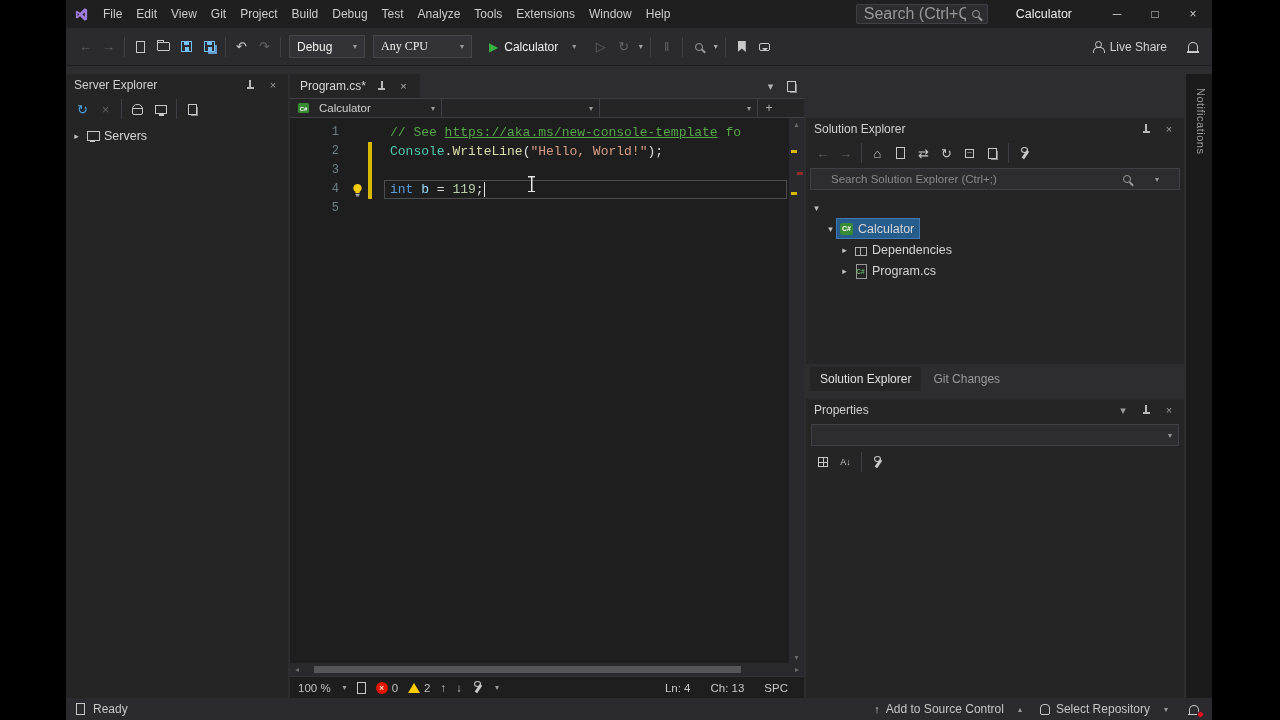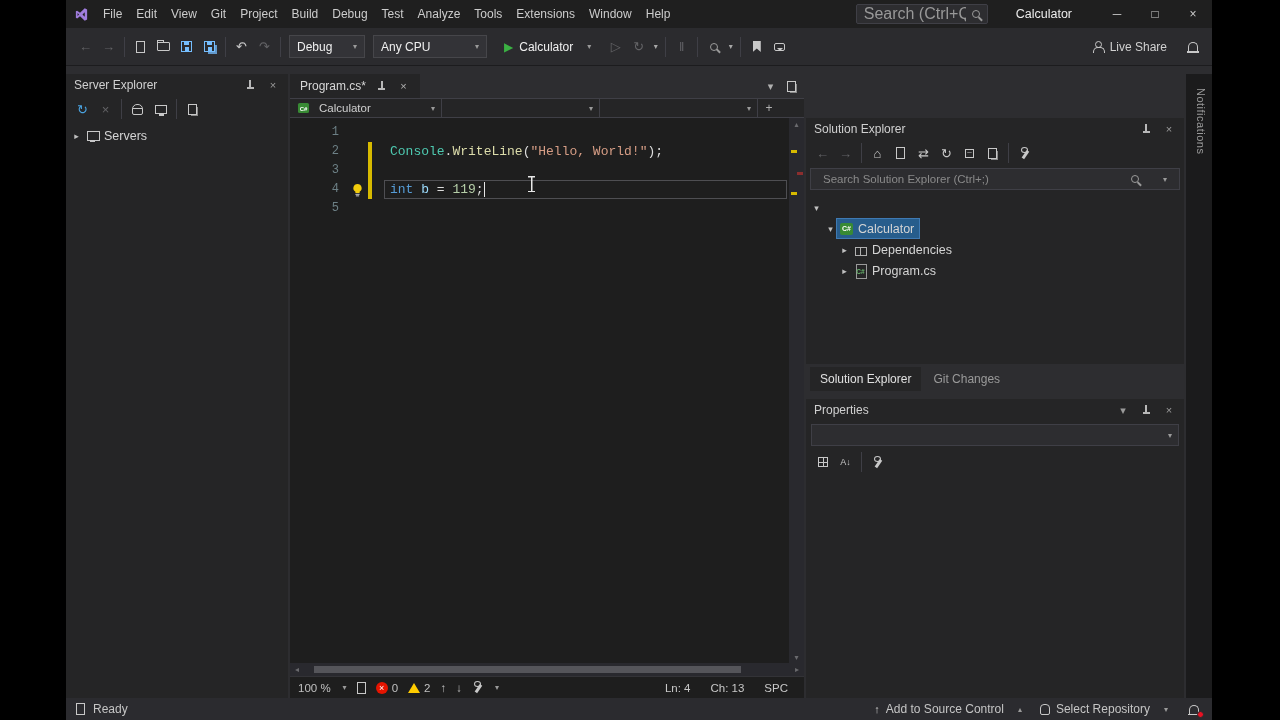--- a/index.html
+++ b/index.html
@@ -31,21 +31,21 @@
   .tb-icon { width:23px; height:23px; display:inline-flex; align-items:center;
              justify-content:center; font-size:13px; color:#c8c8c8; position:relative; }
   .tb-icon.disabled { color:#636366; }
   .tb-icon.accent { color:#4aa3e0; }
   .tb-icon.caret-icon { width:11px; font-size:8px; color:#a8a8a8; }
   .tb-icon.txticon { font-size:9px; }
   .tb-sep { width:1px; height:20px; background:#3f3f46; margin:0 4px; flex:none; }
   .dropdown { height:23px; background:#333337; border:1px solid #46464a; display:flex;
               align-items:center; padding:0 7px; font-size:12px; color:#f0f0f0; margin:0 4px; }
   .dropdown.cfg { width:76px; }
-  .dropdown.plat { width:114px; }
+  .dropdown.plat { width:99px;font-family:Liberation Serif, serif; }
   .dd-caret { margin-left:auto; padding-left:8px; font-size:8px; color:#9a9a9a; }
   .start-btn { display:flex; align-items:center; gap:6px; padding:0 9px; height:24px; margin:0 4px; }
   .start-play { color:#3bb143; font-size:12px; }
   .start-label { color:#f0f0f0; font-size:12px; }
   .tb-spacer { flex:1; }
   .live-share { display:flex; align-items:center; gap:6px; font-size:12px; color:#d0d0d0;
                 margin-right:14px; }
 
   
   .main { flex:1; background:#2d2d30; display:flex; gap:2px; padding-top:8px; overflow:hidden; }
@@ -124,21 +124,21 @@
   .mouse-cursor { position:absolute; left:237px; top:58px; width:9px; height:16px; pointer-events:none;
       background:
         linear-gradient(#e8e8e8,#e8e8e8) top center/7px 1.5px no-repeat,
         linear-gradient(#e8e8e8,#e8e8e8) bottom center/7px 1.5px no-repeat,
         linear-gradient(#e8e8e8,#e8e8e8) center/1.5px 100% no-repeat; }
 
   
   .solution-col { width:378px; flex:none; display:flex; flex-direction:column; background:transparent;margin-top:44px; }
   .sol-panel { height:246px; flex:none; }
   .se-search { height:22px; margin:2px 4px 4px 4px; background:#2d2d30; border:1px solid #3f3f46;
-               display:flex; align-items:center; padding:0 12px; gap:16px; font-size:11.5px;
+               display:flex; align-items:center; padding:0 20px; gap:16px; font-size:11.5px;
                color:#8a8a8a; flex:none; }
   .se-search .se-text { flex:1; white-space:nowrap; overflow:hidden; }
   .dock-tabs { height:24px; margin-top:3px; display:flex; gap:2px; padding-left:4px; flex:none;
                font-size:12px; margin-bottom:8px; }
   .dock-tab { padding:0 10px; display:flex; align-items:center; color:#9a9a9a; }
   .dock-tab.active { background:#252526; color:#e0e0e0; }
   .props-panel { height:300px; flex:none; }
   .props-combo { height:22px; margin:3px 5px; background:#2d2d30; border:1px solid #3f3f46;
                  display:flex; align-items:center; padding:0 6px; flex:none; }
   .props-body { flex:1; }
@@ -397,20 +397,21 @@
           <span class="dd-caret">▾</span>
         </div>
         <span class="bc-add">+</span>
       </div>
       <div class="code-wrap">
         <div class="code-lines">
             <div class="code-line">
               <span class="ln">1</span>
               <span class="glyph"></span>
               <span class="chg"></span>
+              <span class="txt"><span class="tok-comment">// See </span><span class="tok-comment-link">https://aka.ms/new-console-template</span><span class="tok-comment"> fo</span></span>
             </div>
             <div class="code-line">
               <span class="ln">2</span>
               <span class="glyph"></span>
               <span class="chg changed"></span>
               <span class="txt"><span class="tok-class">Console</span><span class="tok-plain">.</span><span class="tok-method">WriteLine</span><span class="tok-plain">(</span><span class="tok-string">"Hello, World!"</span><span class="tok-plain">);</span></span>
             </div>
             <div class="code-line">
               <span class="ln">3</span>
               <span class="glyph"></span>

